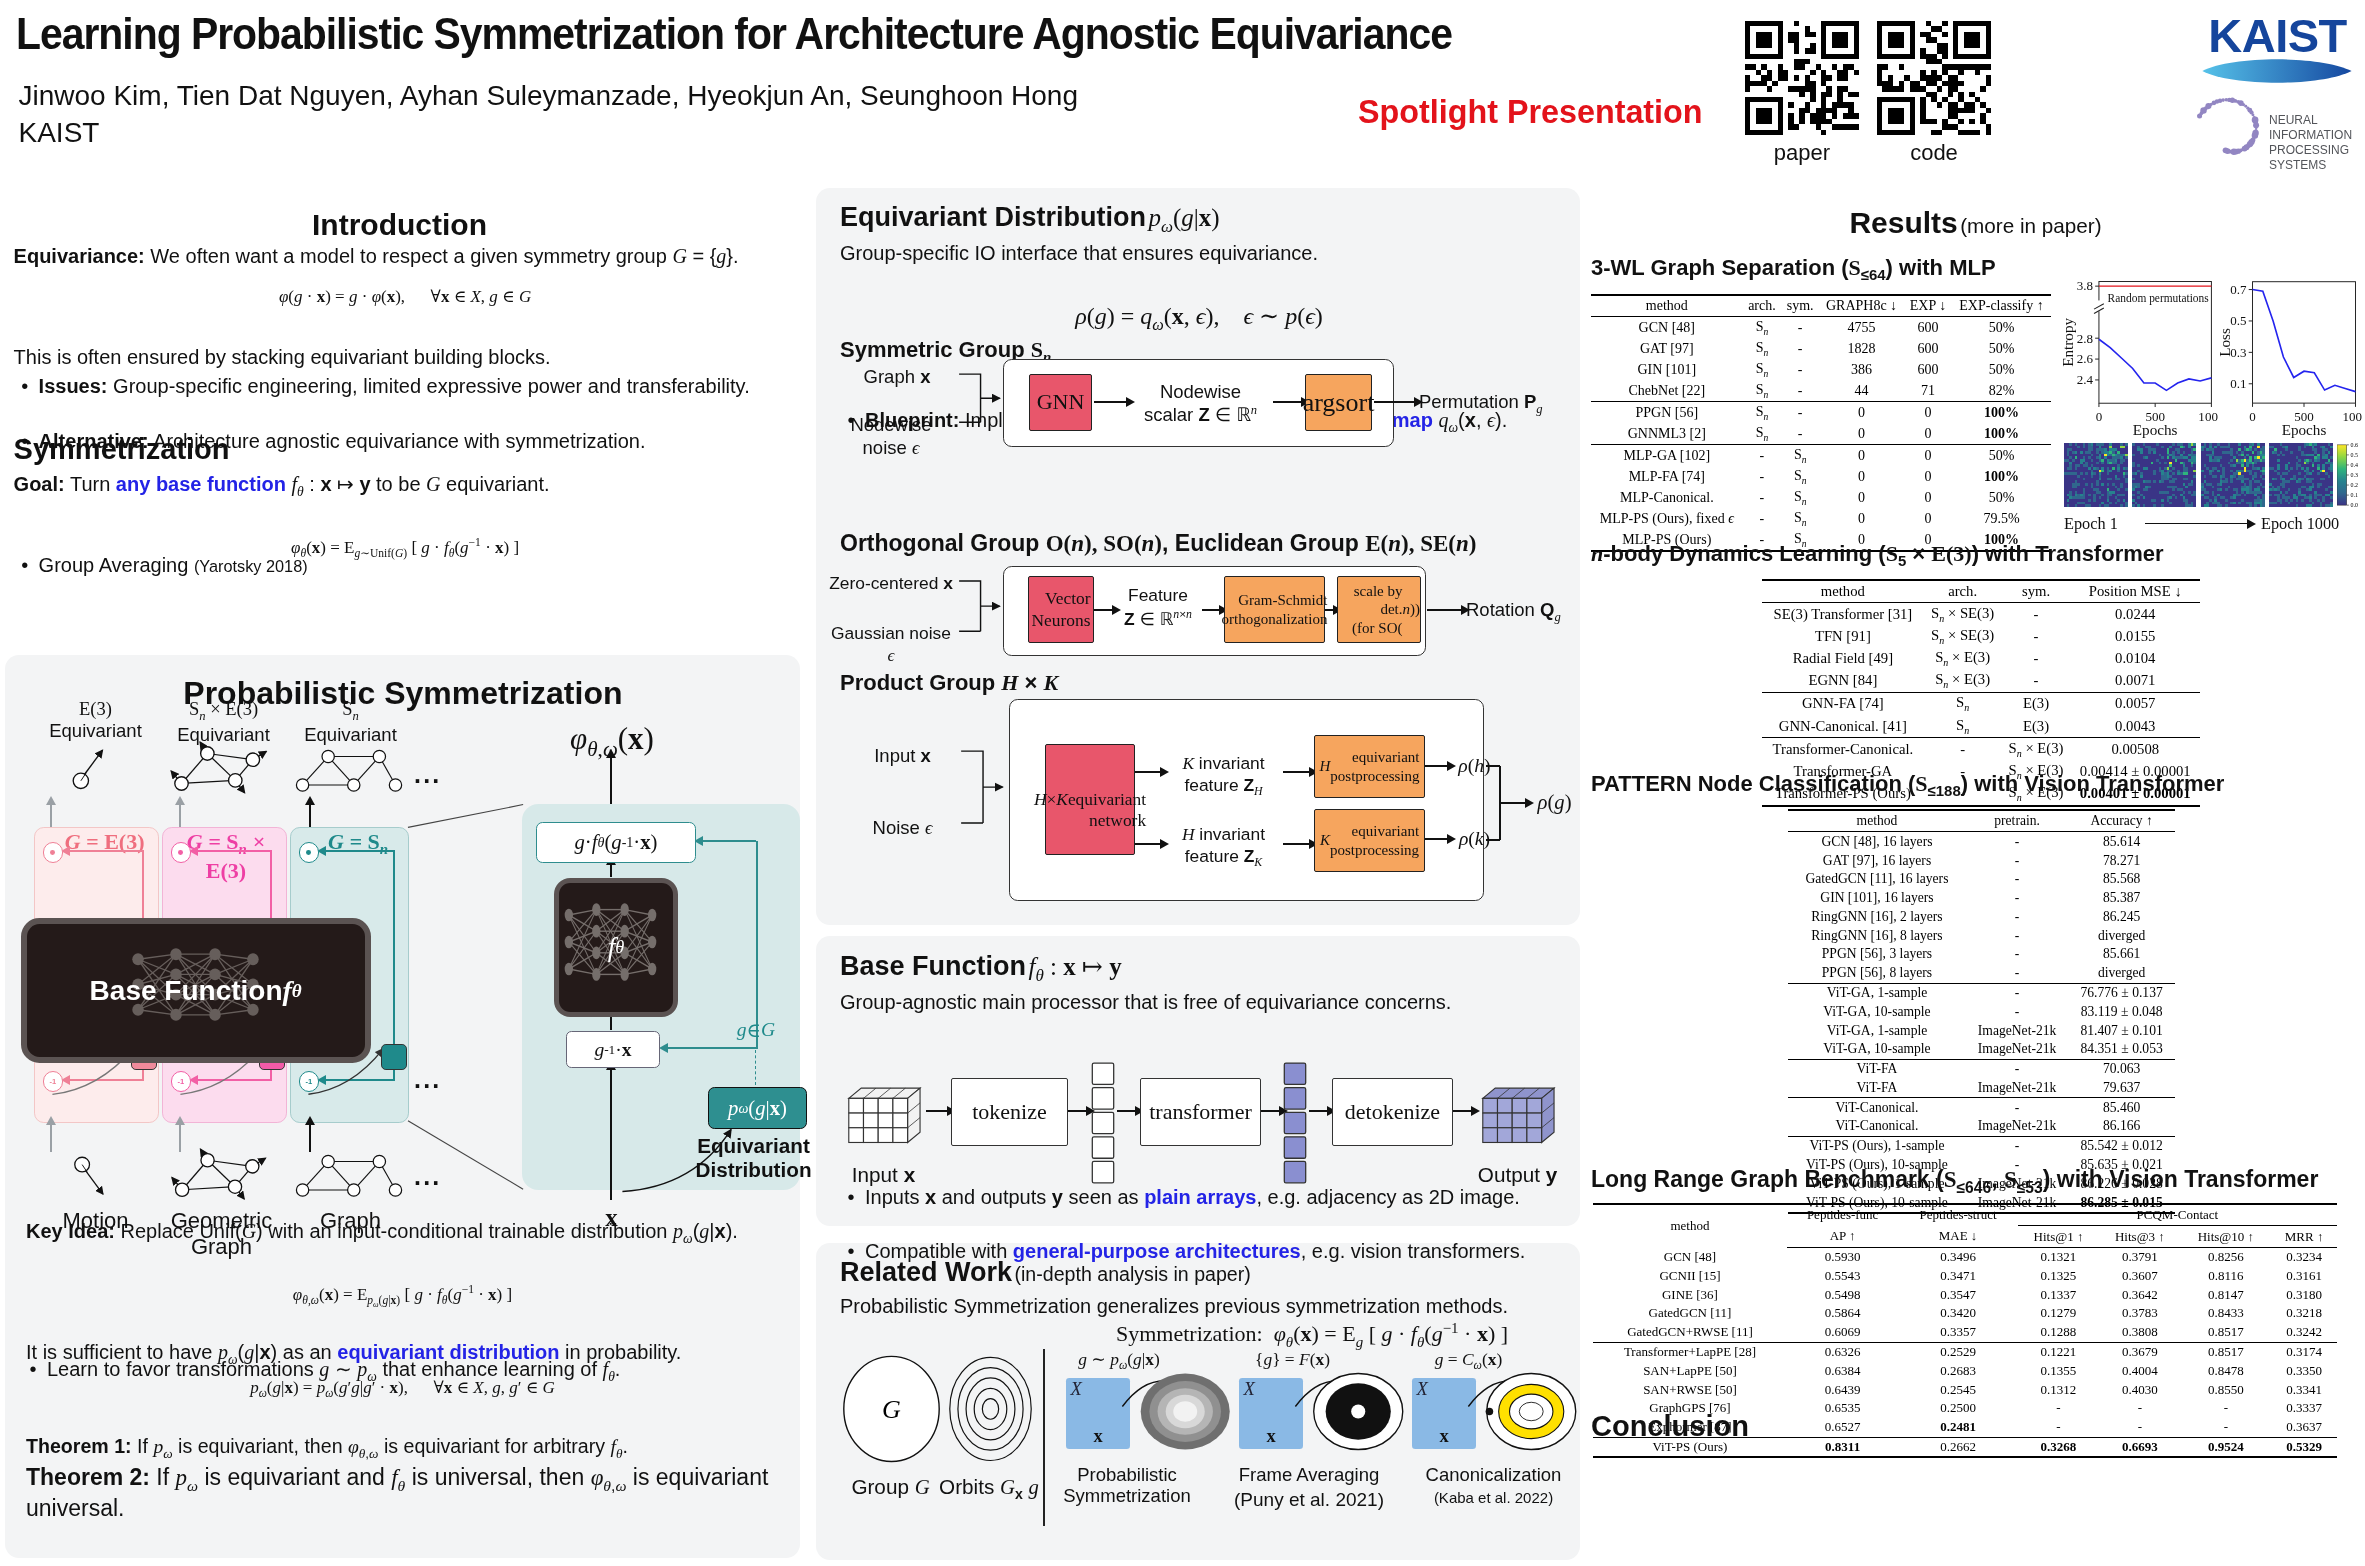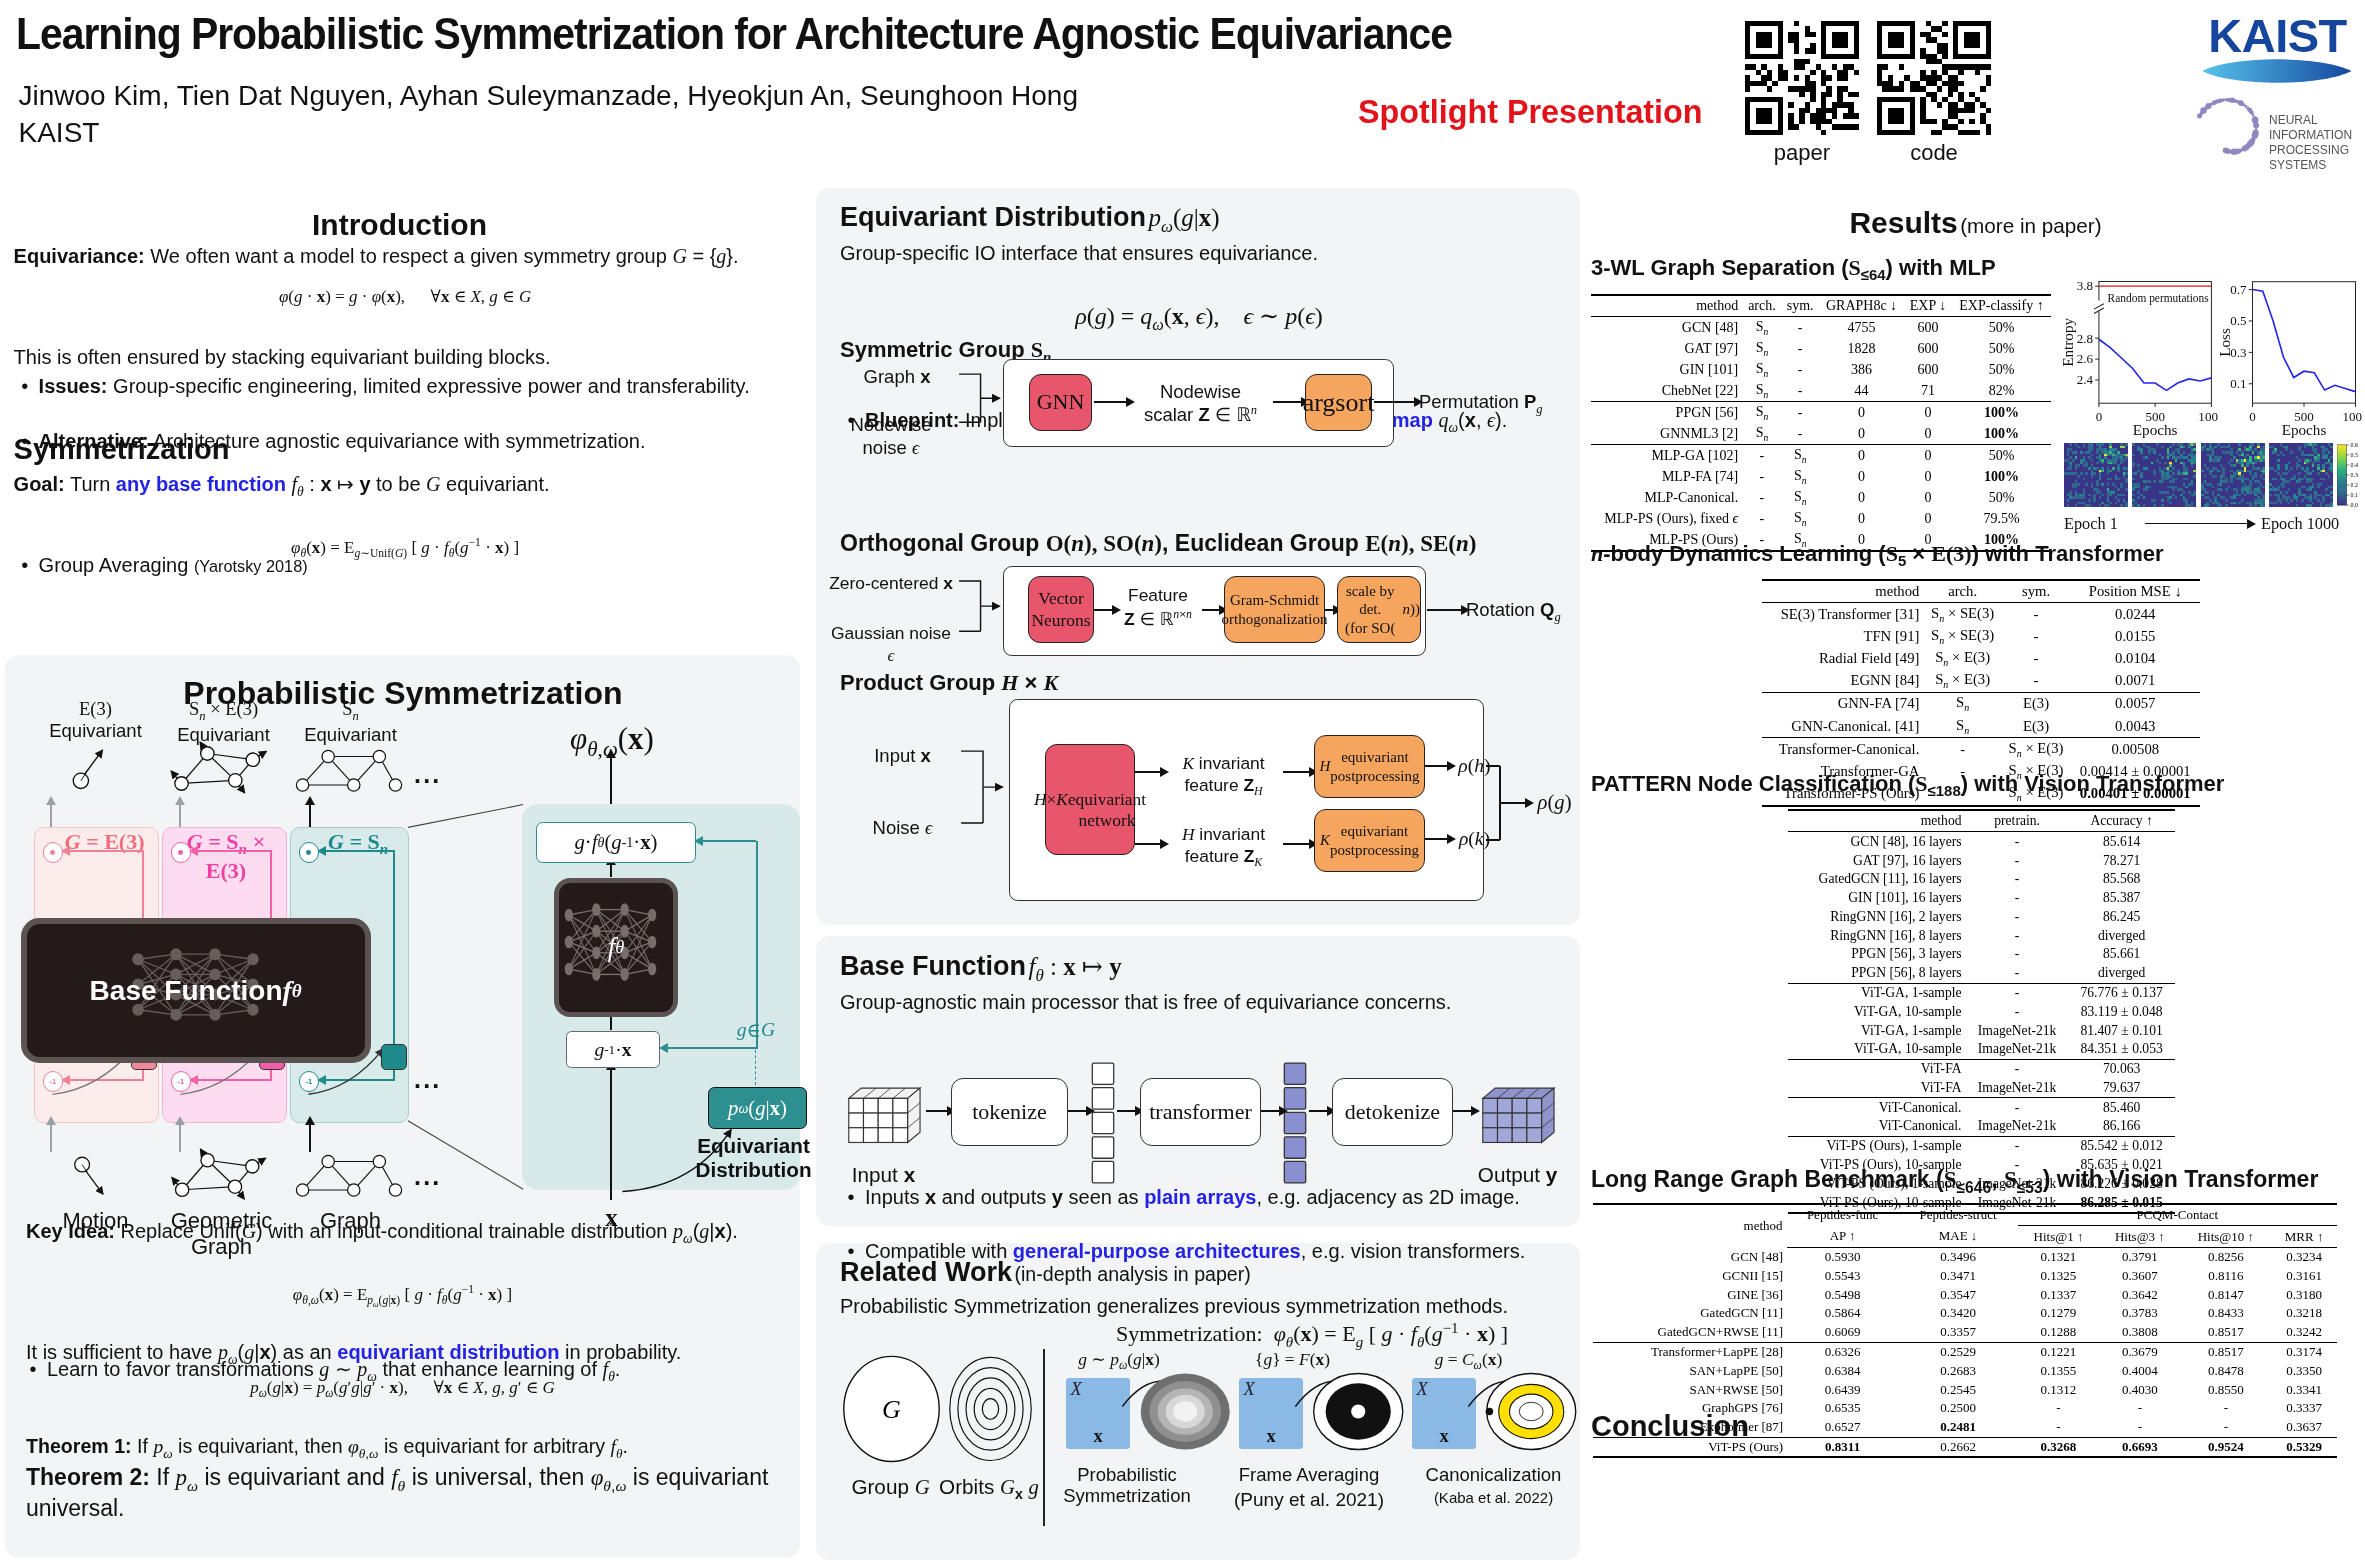--- a/index.html
+++ b/index.html
@@ -15,43 +15,43 @@
   .t{font-size:20px;line-height:1.3}
   .bl{padding-left:25px;position:relative}
   .bl::before{content:"•";position:absolute;left:7.6px}
   .eq{font-family:"Liberation Serif","DejaVu Serif","DejaVu Sans",serif;font-size:17px;text-align:center}
   .h1{font-size:30px;font-weight:700;text-align:center}
   .h2{font-size:29px;font-weight:700}
   .mh{font-size:27px;font-weight:700}
   .rh{font-size:22px;font-weight:700}
   .panel{background:#f3f4f5;border-radius:14px}
   .wframe{background:#fff;border:1.6px solid #333;border-radius:8.7px}
-  .dbox{border:1.6px solid #222;border-radius:12px;display:flex;align-items:center;justify-content:center;
-        text-align:center;font-family:"Liberation Serif","DejaVu Serif",serif;line-height:1.22}
+  .dbox{border:1.6px solid #222;border-radius:2px;display:flex;align-items:center;justify-content:center;
+        text-align:right;font-family:"Liberation Serif","DejaVu Serif",serif;line-height:1.22}
   .rbox{background:#e8566b}.obx{background:#f6a55e}
   .mp{border-radius:9.8px;position:absolute}
   .cir{position:absolute;width:18.5px;height:18.5px;border-radius:50%;background:#fff;display:flex;
        align-items:center;justify-content:center;font-weight:700;z-index:3}
   .ln,.arr,.arrl,.arrv{position:absolute;background:var(--c,#111)}
   .arr{height:1.6px}.arrl{height:1.6px}.arrv{width:1.6px}
   .arr::after{content:"";position:absolute;right:-7.6px;top:-4.4px;border-left:9.2px solid var(--c,#111);
               border-top:5.2px solid transparent;border-bottom:5.2px solid transparent}
   .arrl::before{content:"";position:absolute;left:-7.6px;top:-4.4px;border-right:9.2px solid var(--c,#111);
               border-top:5.2px solid transparent;border-bottom:5.2px solid transparent}
   .arrv::after{content:"";position:absolute;top:-7.6px;left:-4.4px;border-bottom:9.2px solid var(--c,#111);
               border-left:5.2px solid transparent;border-right:5.2px solid transparent}
   .rt table{width:100%;border-collapse:collapse;border-top:2.7px double #000;border-bottom:2.7px double #000;
             font-family:"Liberation Serif","DejaVu Serif",serif;color:#000}
   .rt th{font-weight:normal;padding:2.2px 4.4px;text-align:center;white-space:nowrap}
   .rt td{padding:1.6px 4.4px;text-align:center;white-space:nowrap}
   .rt tr.subh th{border-bottom:1.4px solid #000}
   .rt tr.gr th{border-bottom:none}
   .rt tr.gr th.grp{border-bottom:1.1px solid #000}
   .rt tr.gsep td{border-top:1px solid #000}
-  .rt td.l,.rt th.l{text-align:right}
+  .rt td.l,.rt th.l{text-align:center}
   .ts26 table{font-size:14px}.ts27 table{font-size:14.7px}.ts25 table{font-size:13.6px}
   .ts24 table{font-size:13px}.ts24 td{padding:1.4px 3.8px}.ts25 td{padding:1.4px 4.4px}
   .chart text{font-family:"Liberation Serif","DejaVu Serif",serif;fill:#111}
   .qrlab{font-size:22px;text-align:center}
   .glab{font-size:22px;text-align:center;font-weight:600}
   .dt{font-size:18.5px;text-align:center;line-height:1.25}
   .eqd{font-family:"Liberation Serif","DejaVu Serif",serif;display:flex;align-items:center;
        justify-content:center;text-align:center}
 </style>
 </head>

